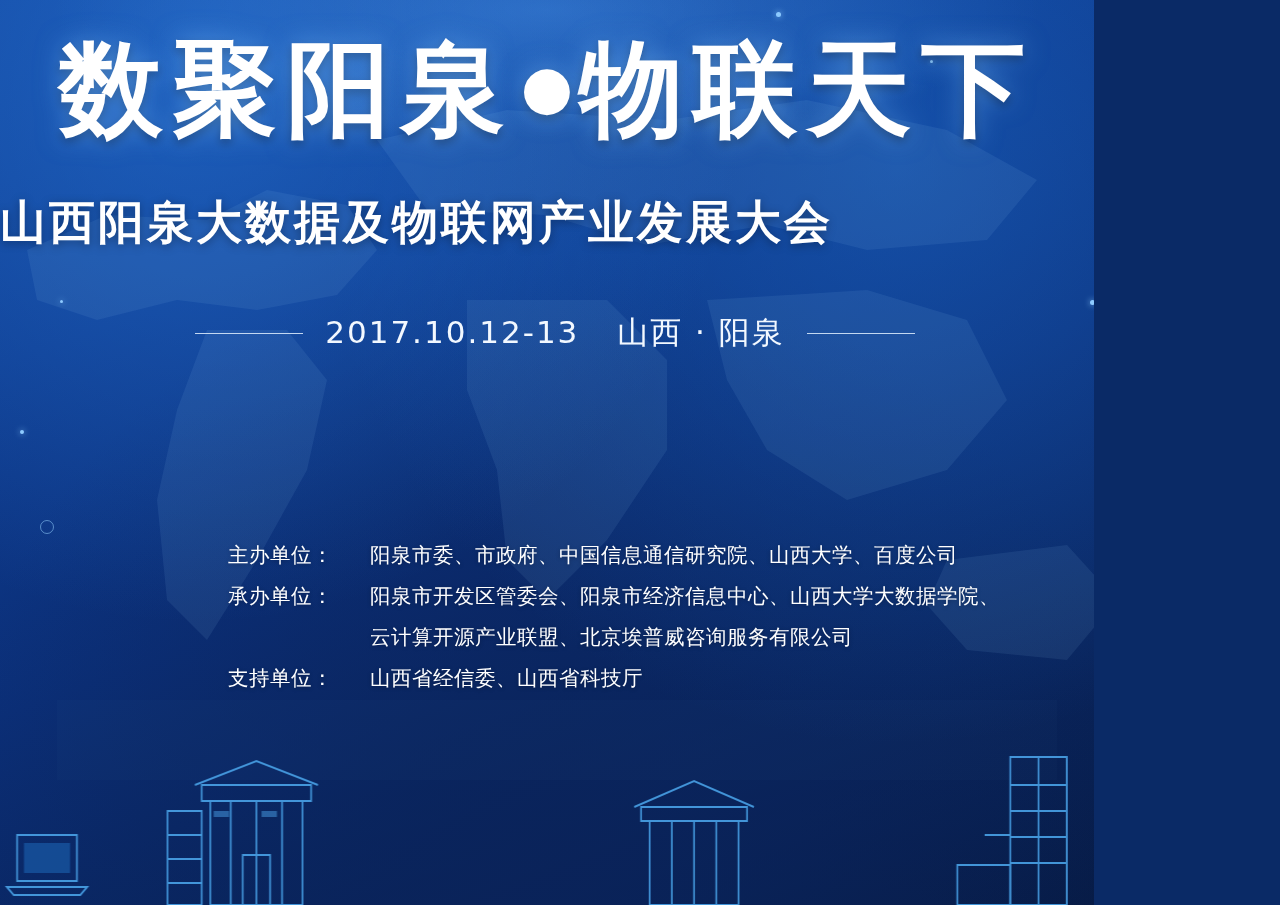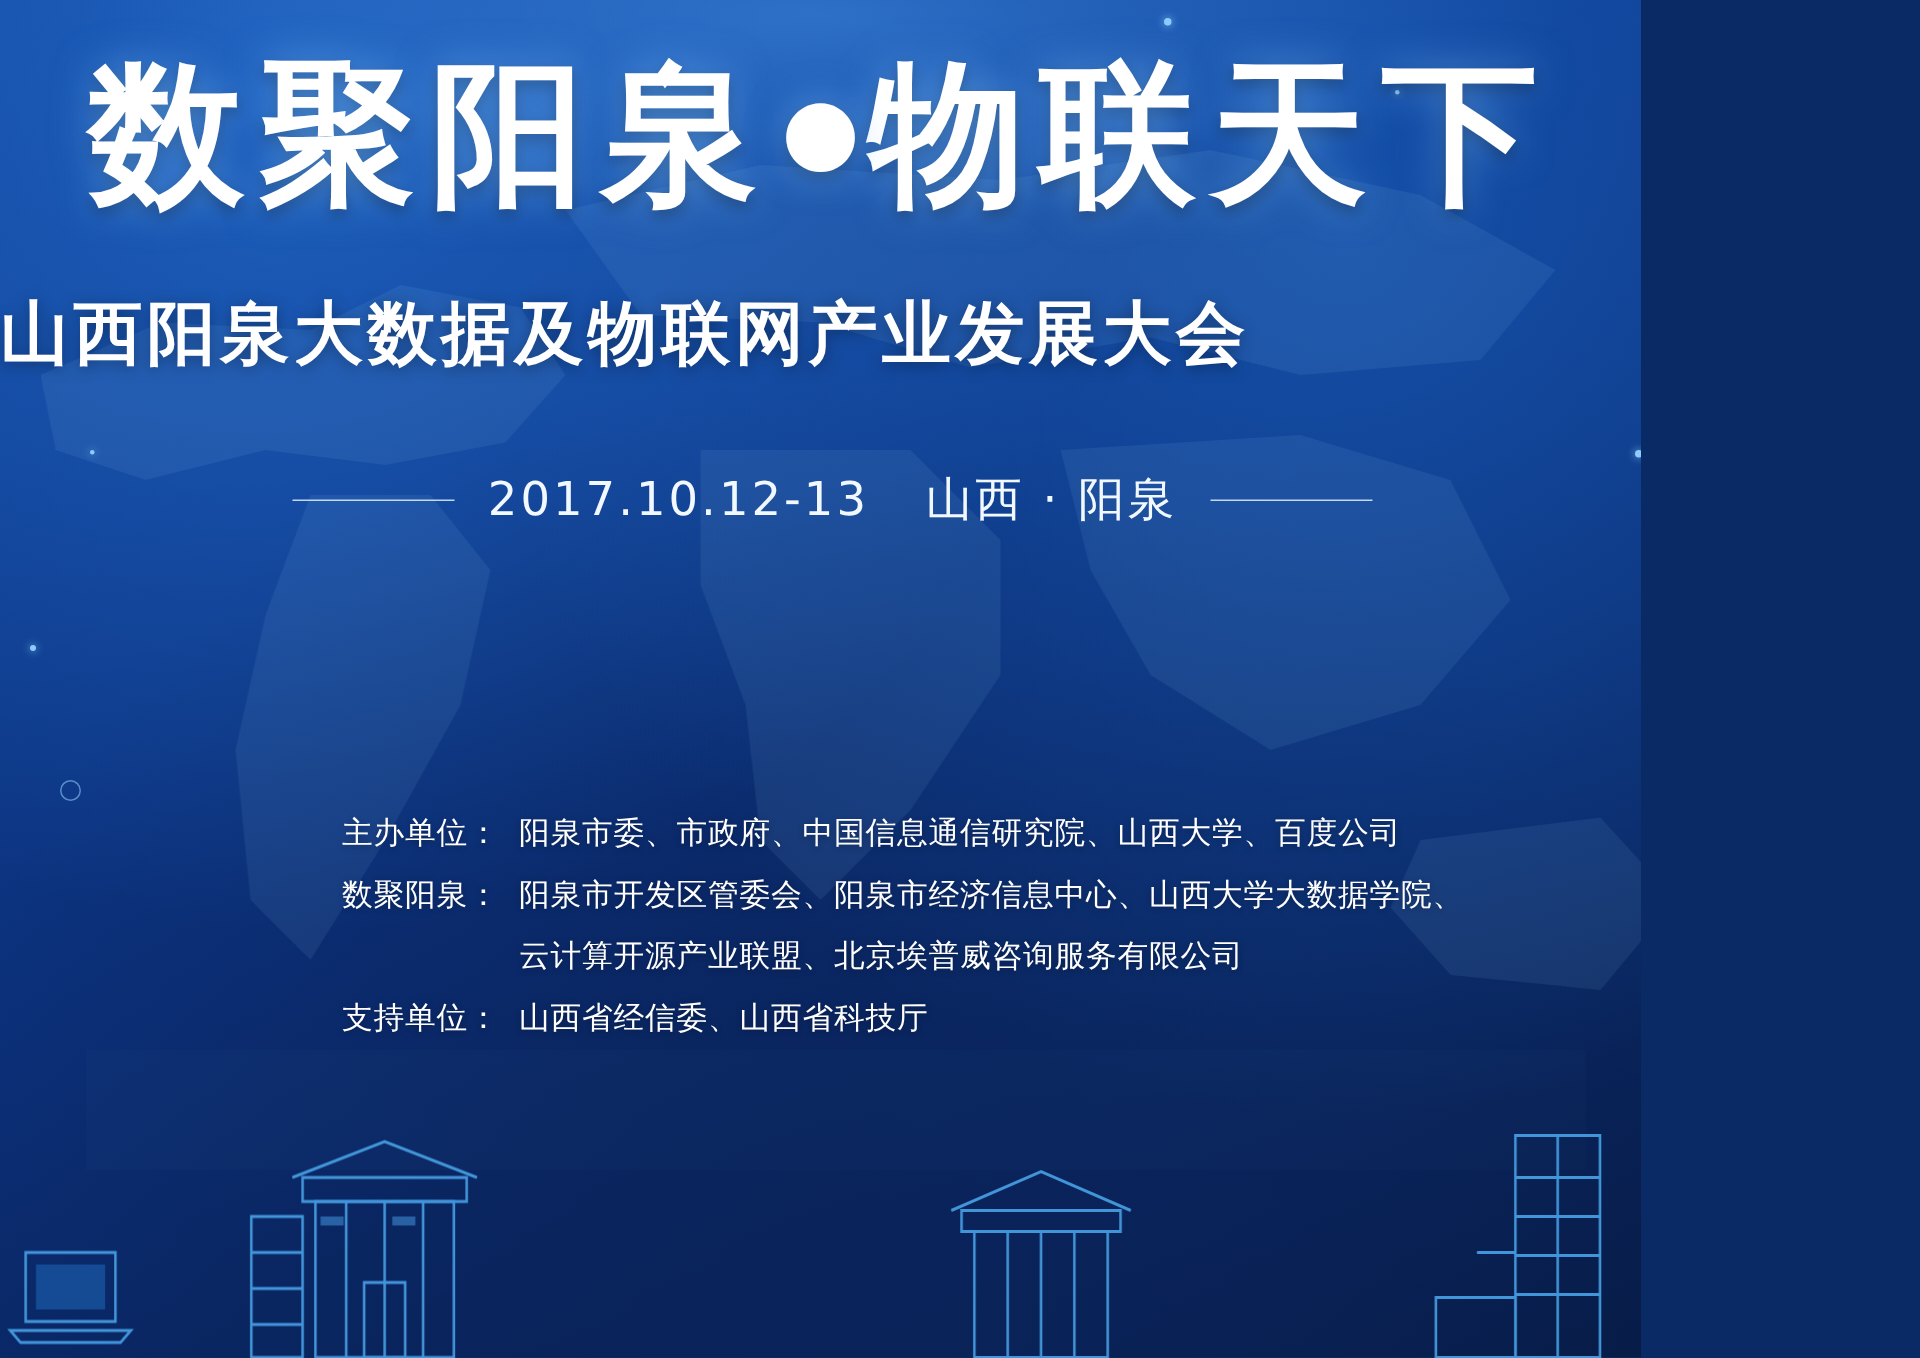--- a/index.html
+++ b/index.html
@@ -121,21 +121,21 @@
     left: 228px;
     color: #ffffff;
     font-family: "DejaVu Sans", "Liberation Sans", sans-serif;
     font-size: 20.5px;
     line-height: 41px;
     letter-spacing: 0.5px;
     text-shadow: 0 1px 4px rgba(0,0,0,0.3);
   }
   .org-row { display: flex; }
   .org-label { width: 118px; flex: none; }
-  .org-lines { display: block; }
+  .org-lines { display: block; margin-left: 24px; }
   .org-line { display: block; white-space: nowrap; }
 
   
   .skyline {
     position: absolute;
     left: 0; right: 0; bottom: 0;
     height: 190px;
     pointer-events: none;
   }
   .skyline svg { width: 100%; height: 100%; display: block; }
@@ -193,21 +193,21 @@
   <div class="orgs">
 
     <div class="org-row">
       <span class="org-label">主办单位：</span>
       <span class="org-lines">
         <span class="org-line">阳泉市委、市政府、中国信息通信研究院、山西大学、百度公司</span>
       </span>
     </div>
 
     <div class="org-row">
-      <span class="org-label">数聚阳泉：</span>
+      <span class="org-label">承办单位：</span>
       <span class="org-lines">
         <span class="org-line">阳泉市开发区管委会、阳泉市经济信息中心、山西大学大数据学院、</span>
         <span class="org-line">云计算开源产业联盟、北京埃普威咨询服务有限公司</span>
       </span>
     </div>
 
     <div class="org-row">
       <span class="org-label">支持单位：</span>
       <span class="org-lines">
         <span class="org-line">山西省经信委、山西省科技厅</span>

